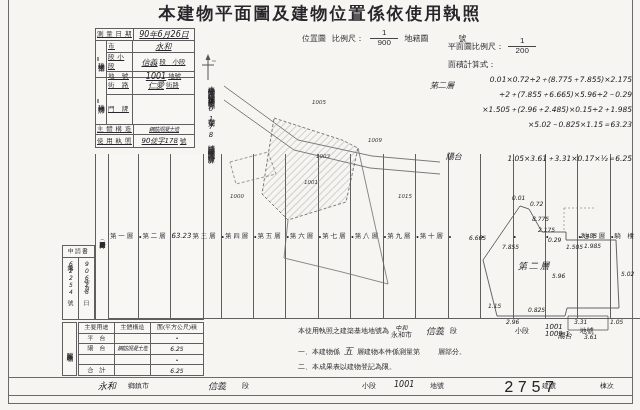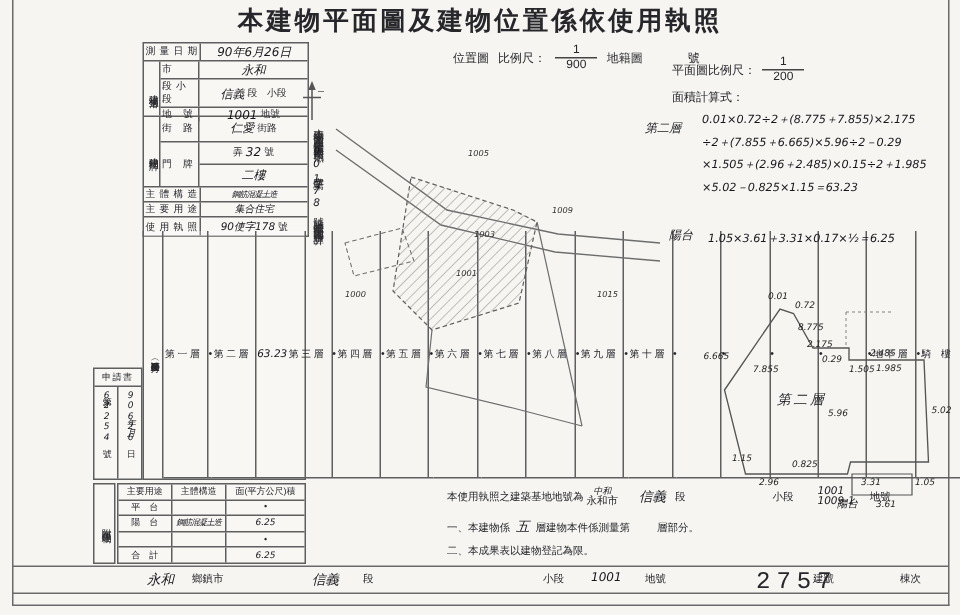--- a/index.html
+++ b/index.html
@@ -7,21 +7,21 @@
          font-family:"Liberation Sans",sans-serif;color:#26262b;overflow:hidden;margin:0 auto;}
   .abs{position:absolute;}
   .p{color:#2b2b2f;}
   .hw{font-family:"DejaVu Sans",sans-serif;font-style:italic;color:#17171c;}
   .frame{position:absolute;left:8px;top:0;width:623px;height:403px;
          border-left:1px solid #6a6a6a;border-right:1px solid #6a6a6a;border-bottom:1px solid #6a6a6a;}
   .hline{position:absolute;height:0;border-top:1px solid #6a6a6a;}
   .title{position:absolute;left:0;right:0;top:2px;text-align:center;
          font-family:"Liberation Serif",serif;font-weight:700;font-size:17px;letter-spacing:2px;}
   
-  .form{position:absolute;left:95px;top:28px;width:111px;border:1px solid #5f5f5f;background:rgba(255,255,255,.25);box-sizing:border-box;font-size:6.5px;}
+  .form{position:absolute;left:95px;top:28px;width:100px;border:1px solid #5f5f5f;background:rgba(255,255,255,.25);box-sizing:border-box;font-size:6.5px;text-decoration:underline;}
   .frow{display:flex;border-bottom:1px solid #5f5f5f;box-sizing:border-box;}
   .flabel{width:34px;border-right:1px solid #5f5f5f;display:flex;align-items:center;padding:0 1px;
           letter-spacing:.5px;box-sizing:border-box;}
   .fval{flex:1;display:flex;align-items:center;justify-content:center;gap:2px;padding:0 1px;box-sizing:border-box;}
   .fgroup{display:flex;border-bottom:1px solid #5f5f5f;}
   .gcol{width:11px;border-right:1px solid #5f5f5f;writing-mode:vertical-rl;text-orientation:upright;
         display:flex;align-items:center;justify-content:center;font-size:6.5px;letter-spacing:1px;box-sizing:border-box;}
   .grows{flex:1;display:flex;flex-direction:column;}
   .grows .frow:last-child{border-bottom:none;}
   .fgroup .flabel{width:26px;}
@@ -59,21 +59,21 @@
   .vcap{position:absolute;left:204px;top:80px;height:312px;width:14px;writing-mode:vertical-rl;
         text-orientation:upright;font-size:7px;letter-spacing:1px;line-height:14px;}
   .vcap .hw{letter-spacing:0;}
   
   .frac{display:inline-block;text-align:center;vertical-align:middle;font-size:8px;line-height:1.1;}
   .frac .num{display:block;border-bottom:1px solid #444;padding:0 12px;}
   .frac .den{display:block;}
   .maphead{position:absolute;left:302px;top:29px;display:flex;align-items:center;font-size:8px;gap:6px;}
   .planhead{position:absolute;left:448px;top:37px;display:flex;align-items:center;font-size:8px;gap:4px;}
   .calc{position:absolute;left:448px;top:59px;font-size:8px;}
-  .formula{white-space:pre-line;font-size:7.5px;line-height:15px;}
+  .formula{white-space:pre-line;font-size:7.5px;line-height:15px;text-align:right;}
   .dim{position:absolute;font-family:"DejaVu Sans",sans-serif;font-style:italic;font-size:6px;color:#222;}
   
   .notes{position:absolute;left:298px;top:324px;width:336px;font-size:7px;}
   .nline{display:flex;align-items:center;}
   .stack{display:inline-flex;flex-direction:column;line-height:1;text-align:center;}
   .foot{position:absolute;left:8px;top:378px;width:624px;height:17px;}
   .foot span{position:absolute;top:3px;font-size:7px;}
 </style>
 </head>
 <body>
@@ -122,44 +122,28 @@
       <div class="grows">
         <div class="frow" style="flex:1">
           <div class="flabel">街　路</div>
           <div class="fval">
               <span class="hw hw9">仁愛</span>
               <span class="p">街路</span>
             </div>
         </div>
         <div class="frow" style="flex:1.9">
           <div class="flabel">門　牌</div>
-          <div style="flex:1;display:flex;flex-direction:column">
-            <div class="fval" style="flex:1;border-bottom:1px solid #5f5f5f">
-              <span class="p">弄</span>
-                <span class="hw hw9">32</span>
-                <span class="p">號</span>
-            </div>
-            <div class="fval" style="flex:1">
-                <span class="hw hw9">二樓</span>
-              </div>
-          </div>
         </div>
       </div>
     </div>
 
     <div class="frow" style="height:10px">
       <div class="flabel" style="width:38px">主 體 構 造</div>
       <div class="fval">
           <span class="hw hw6">鋼筋混凝土造</span>
-        </div>
-    </div>
-    <div class="frow" style="height:10px">
-      <div class="flabel" style="width:38px">主 要 用 途</div>
-      <div class="fval">
-          <span class="hw" style="font-size:6.5px">集合住宅</span>
         </div>
     </div>
     <div class="frow" style="height:12px;border-bottom:none">
       <div class="flabel" style="width:38px">使 用 執 照</div>
       <div class="fval">
           <span class="hw" style="font-size:7px">90使字178</span>
           <span class="p">號</span>
         </div>
     </div>
   </div>

